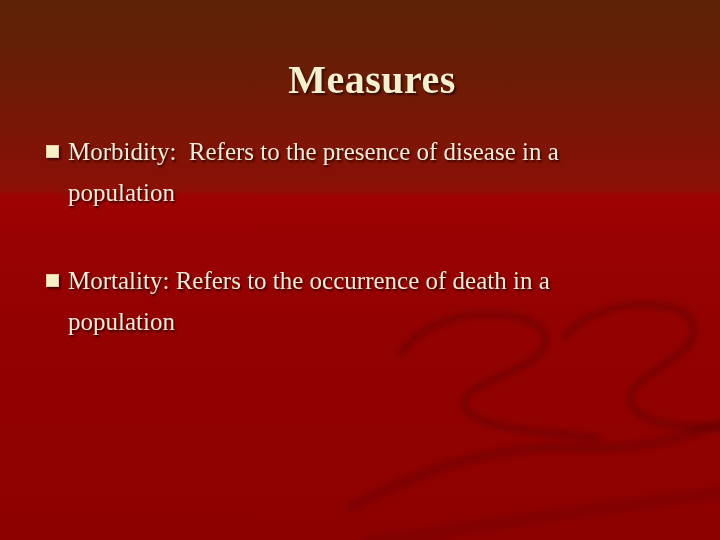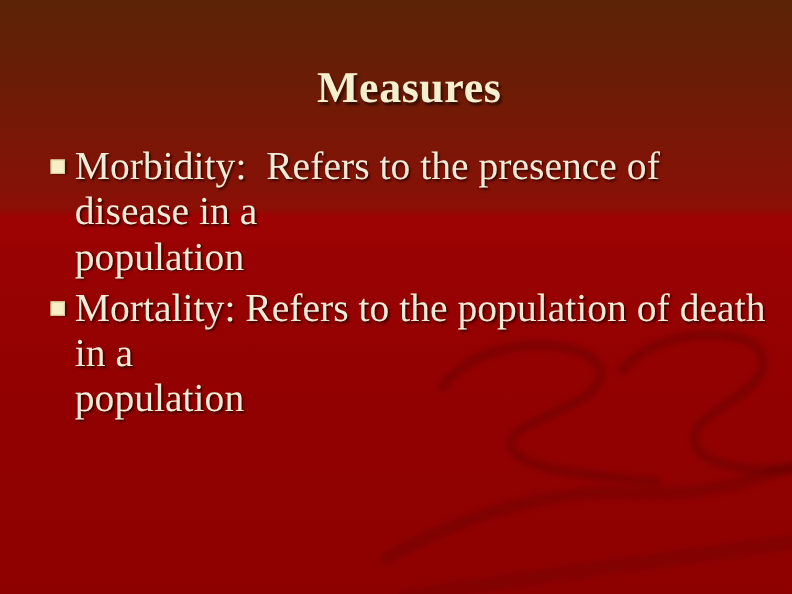--- a/index.html
+++ b/index.html
@@ -44,21 +44,21 @@
     font-weight: bold;
     letter-spacing: 0.5px;
     color: var(--title-text, #f6efce);
     text-shadow: 2px 2px 2px rgba(45, 12, 0, 0.9);
   }
   .bullet {
     position: absolute;
     left: 68px;
     width: 635px;
     color: var(--body-text, #f2ebd7);
-    font-size: 36px;
+    font-size: 25px;
     line-height: 41px;
     text-shadow: 1.5px 1.5px 2px rgba(40, 0, 0, 0.85);
   }
   .bullet .line {
     white-space: pre-wrap;
   }
   .bullet .marker {
     position: absolute;
     left: -22px;
     top: 14px;
@@ -94,17 +94,17 @@
   <h1 class="slide-title">Measures</h1>
 
   <div class="bullet bullet-1">
     <span class="marker"></span>
     <div class="line">Morbidity:  Refers to the presence of disease in a</div>
     <div class="line">population</div>
   </div>
 
   <div class="bullet bullet-2">
     <span class="marker"></span>
-    <div class="line">Mortality: Refers to the population of death in a</div>
+    <div class="line">Mortality: Refers to the occurrence of death in a</div>
     <div class="line">population</div>
   </div>
 
 </div>
 
 </body></html>

